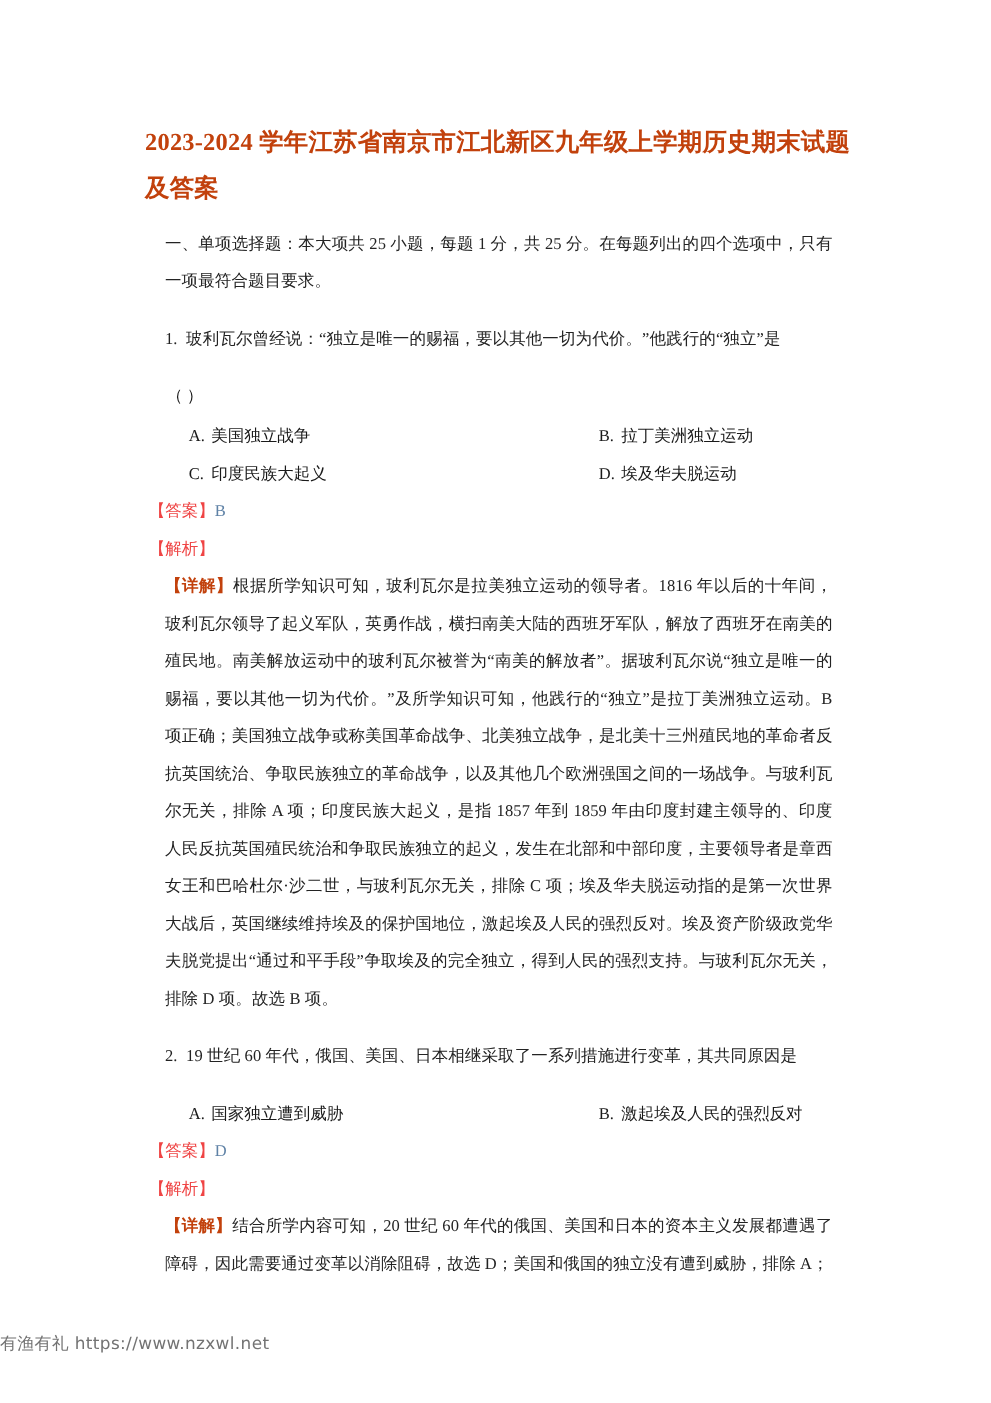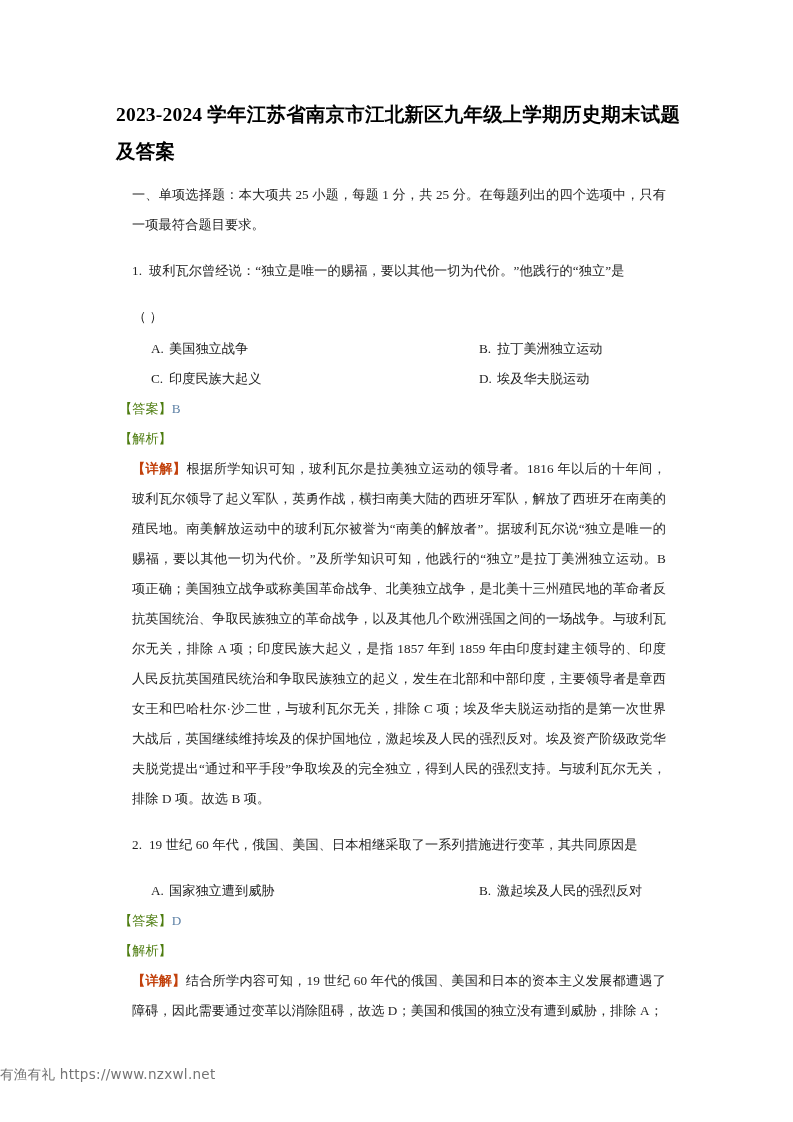--- a/index.html
+++ b/index.html
@@ -30,21 +30,21 @@
     top: 96px;
     width: 566px;
   }
 
   
   .doc-title {
     font-size: 19.5px;
     font-weight: bold;
     line-height: 37px;
     letter-spacing: 0.2px;
-    color: #000000;
+    color: #c2410c;
     margin: 0 0 6px 0;
     text-align: left;
   }
 
   
   .para {
     font-size: 13.2px;
     line-height: 30px;
     color: #232323;
     margin: 16px;
@@ -100,21 +100,21 @@
 
   
   .ans-line, .ana-line {
     font-size: 13.2px;
     line-height: 30px;
     margin: 0;
     padding-left: 3px;
     color: #5f82a6;
   }
   .tag {
-    color: #4d7c0f;
+    color: #ef4444;
     text-align: right;
   }
   .ans-value {
     color: #5f82a6;
   }
 
   .explain {
     margin-top: 0px;
   }
   .explain .tag-detail {
@@ -173,20 +173,20 @@
       <div class="options">
         <div class="opt-row">
           <div class="opt opt-left"><span class="opt-letter">A.</span><span>国家独立遭到威胁</span></div>
           <div class="opt opt-right"><span class="opt-letter">B.</span><span>激起埃及人民的强烈反对</span></div>
         </div>
       </div>
 
       <p class="ans-line"><span class="tag">【答案】</span><span class="ans-value">D</span></p>
       <p class="ana-line"><span class="tag">【解析】</span></p>
 
-      <p class="para explain"><span class="tag-detail">【详解】</span><span>结合所学内容可知，19 世纪 60 年代的俄国、美国和日本的资本主义发展都遭遇了障碍，因此需要通过变革以消除阻碍，故选 D；美国和俄国的独立没有遭到威胁，排除 A；</span></p>
+      <p class="para explain"><span class="tag-detail">【详解】</span><span>结合所学内容可知，20 世纪 60 年代的俄国、美国和日本的资本主义发展都遭遇了障碍，因此需要通过变革以消除阻碍，故选 D；美国和俄国的独立没有遭到威胁，排除 A；</span></p>
     </div>
 
   </div>
 
   <div class="footer">有渔有礼 https://www.nzxwl.net</div>
 
 </div>
 
 </body></html>

